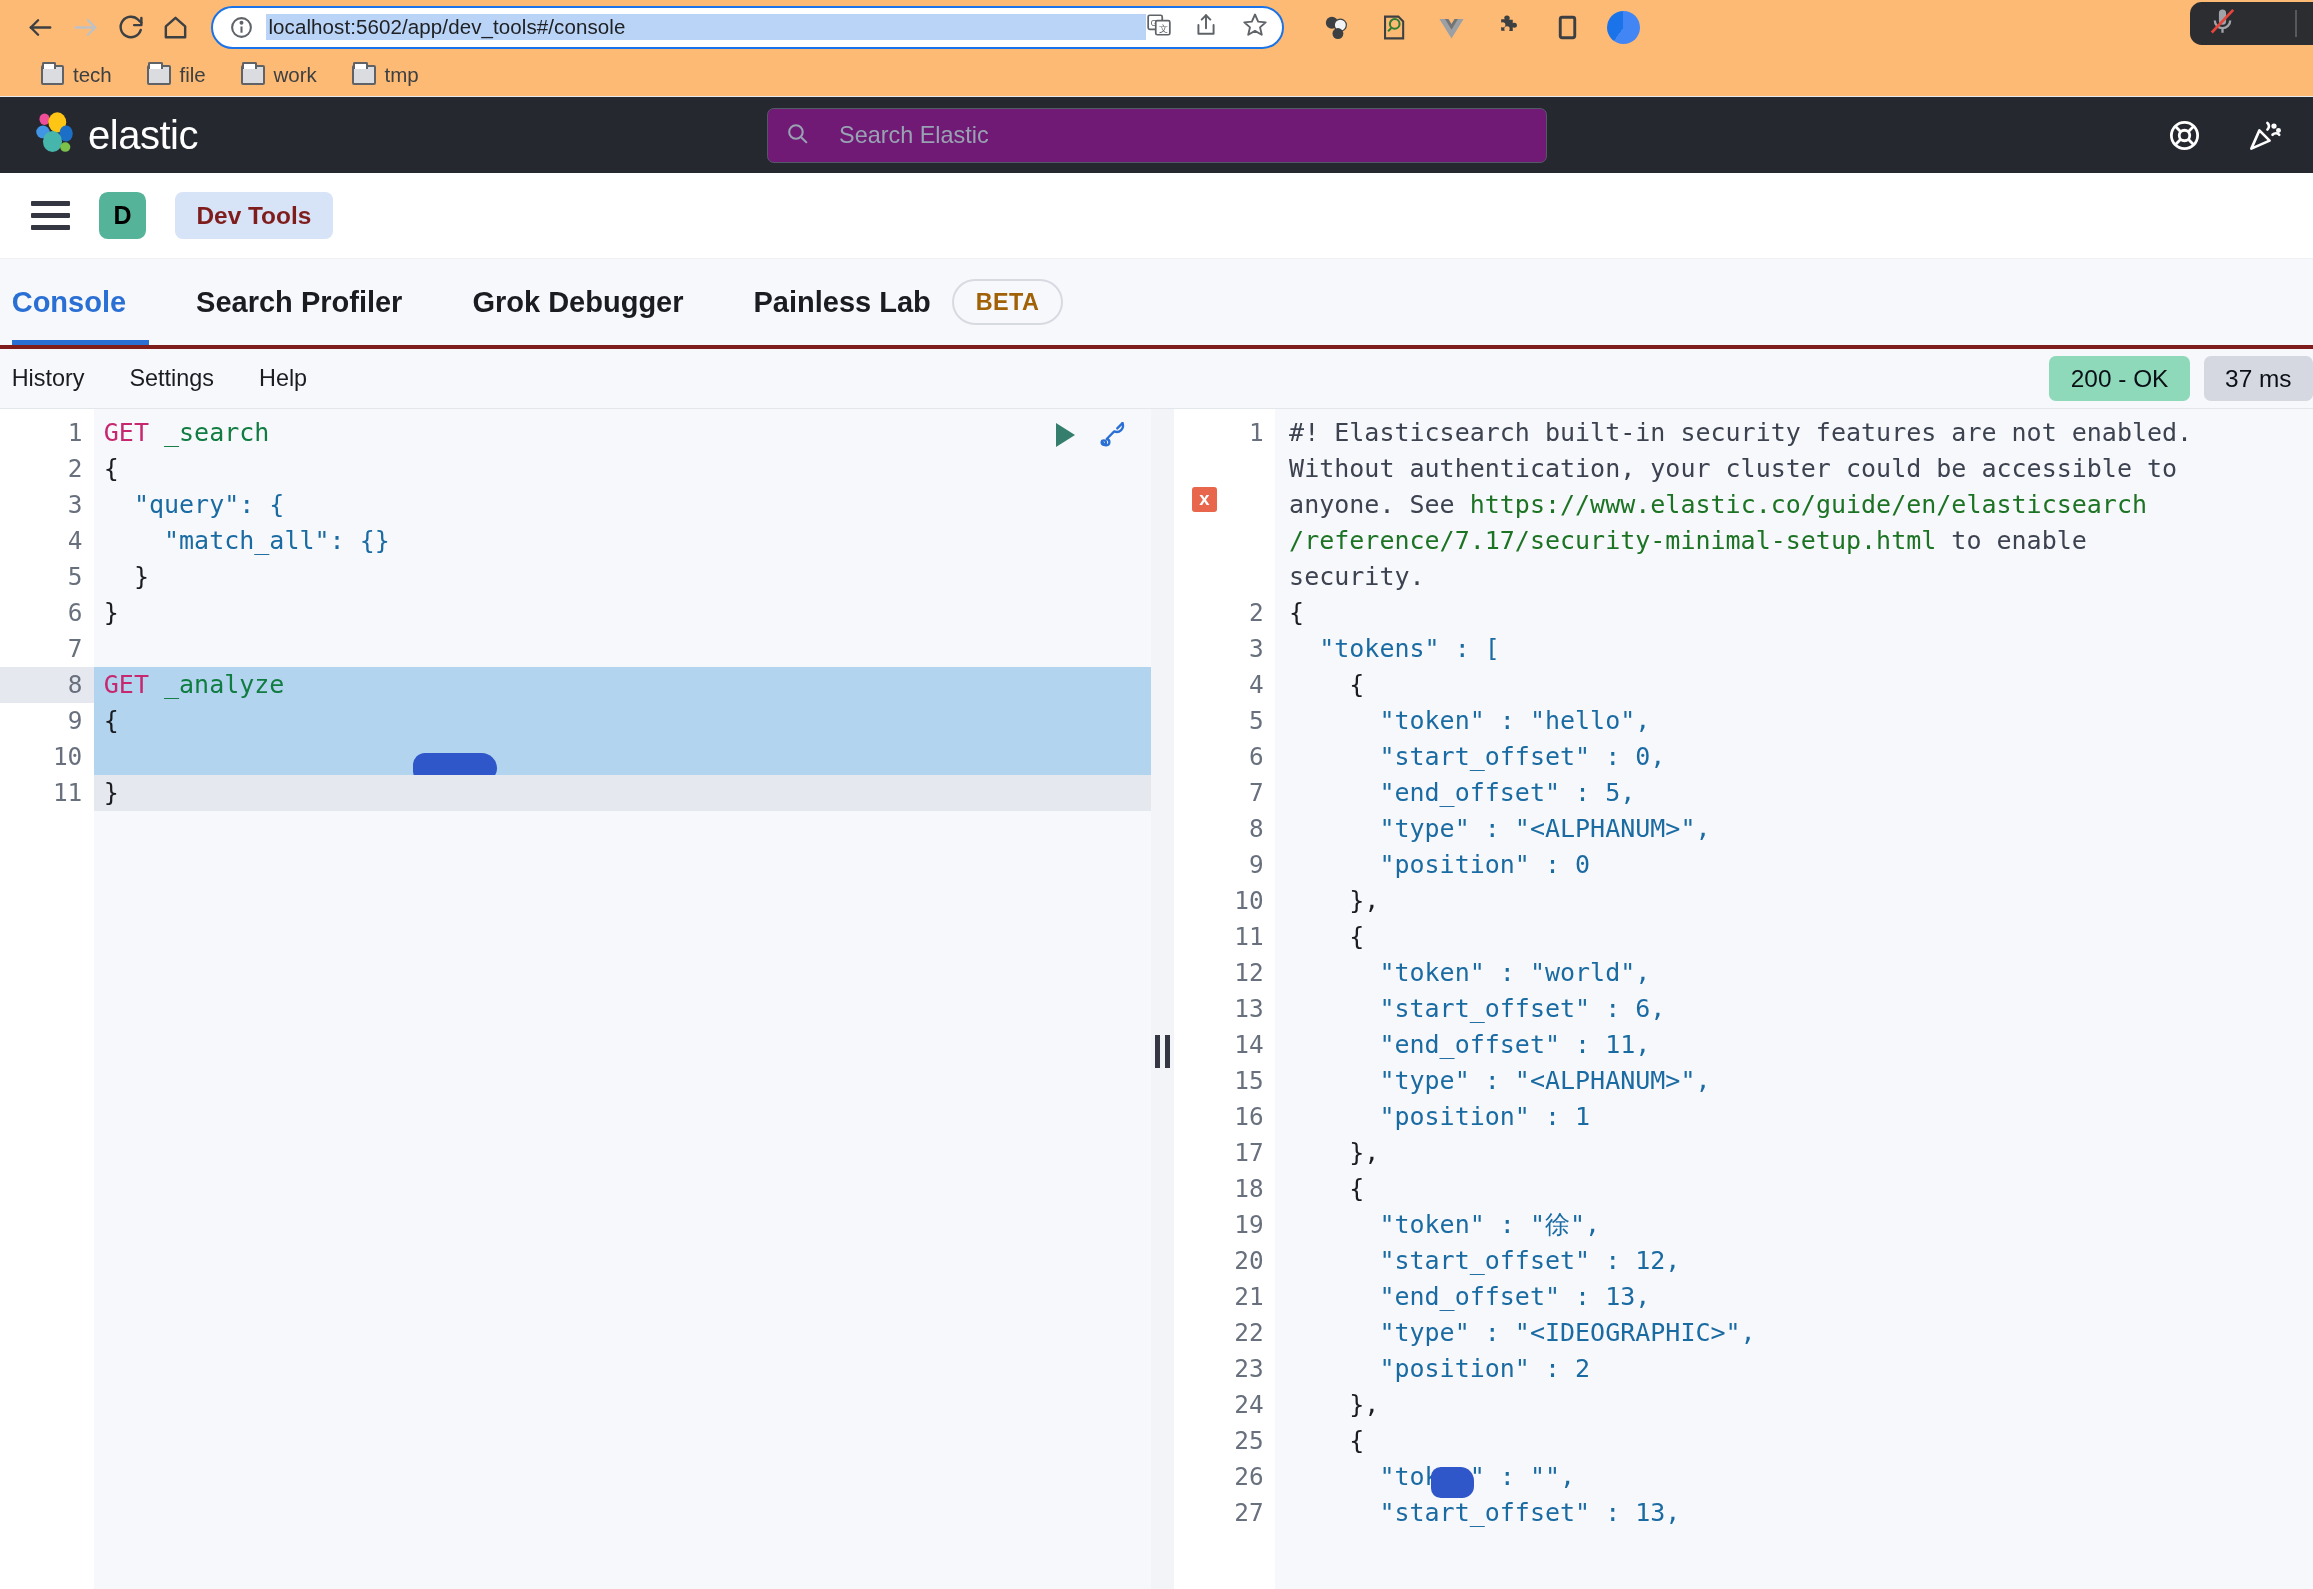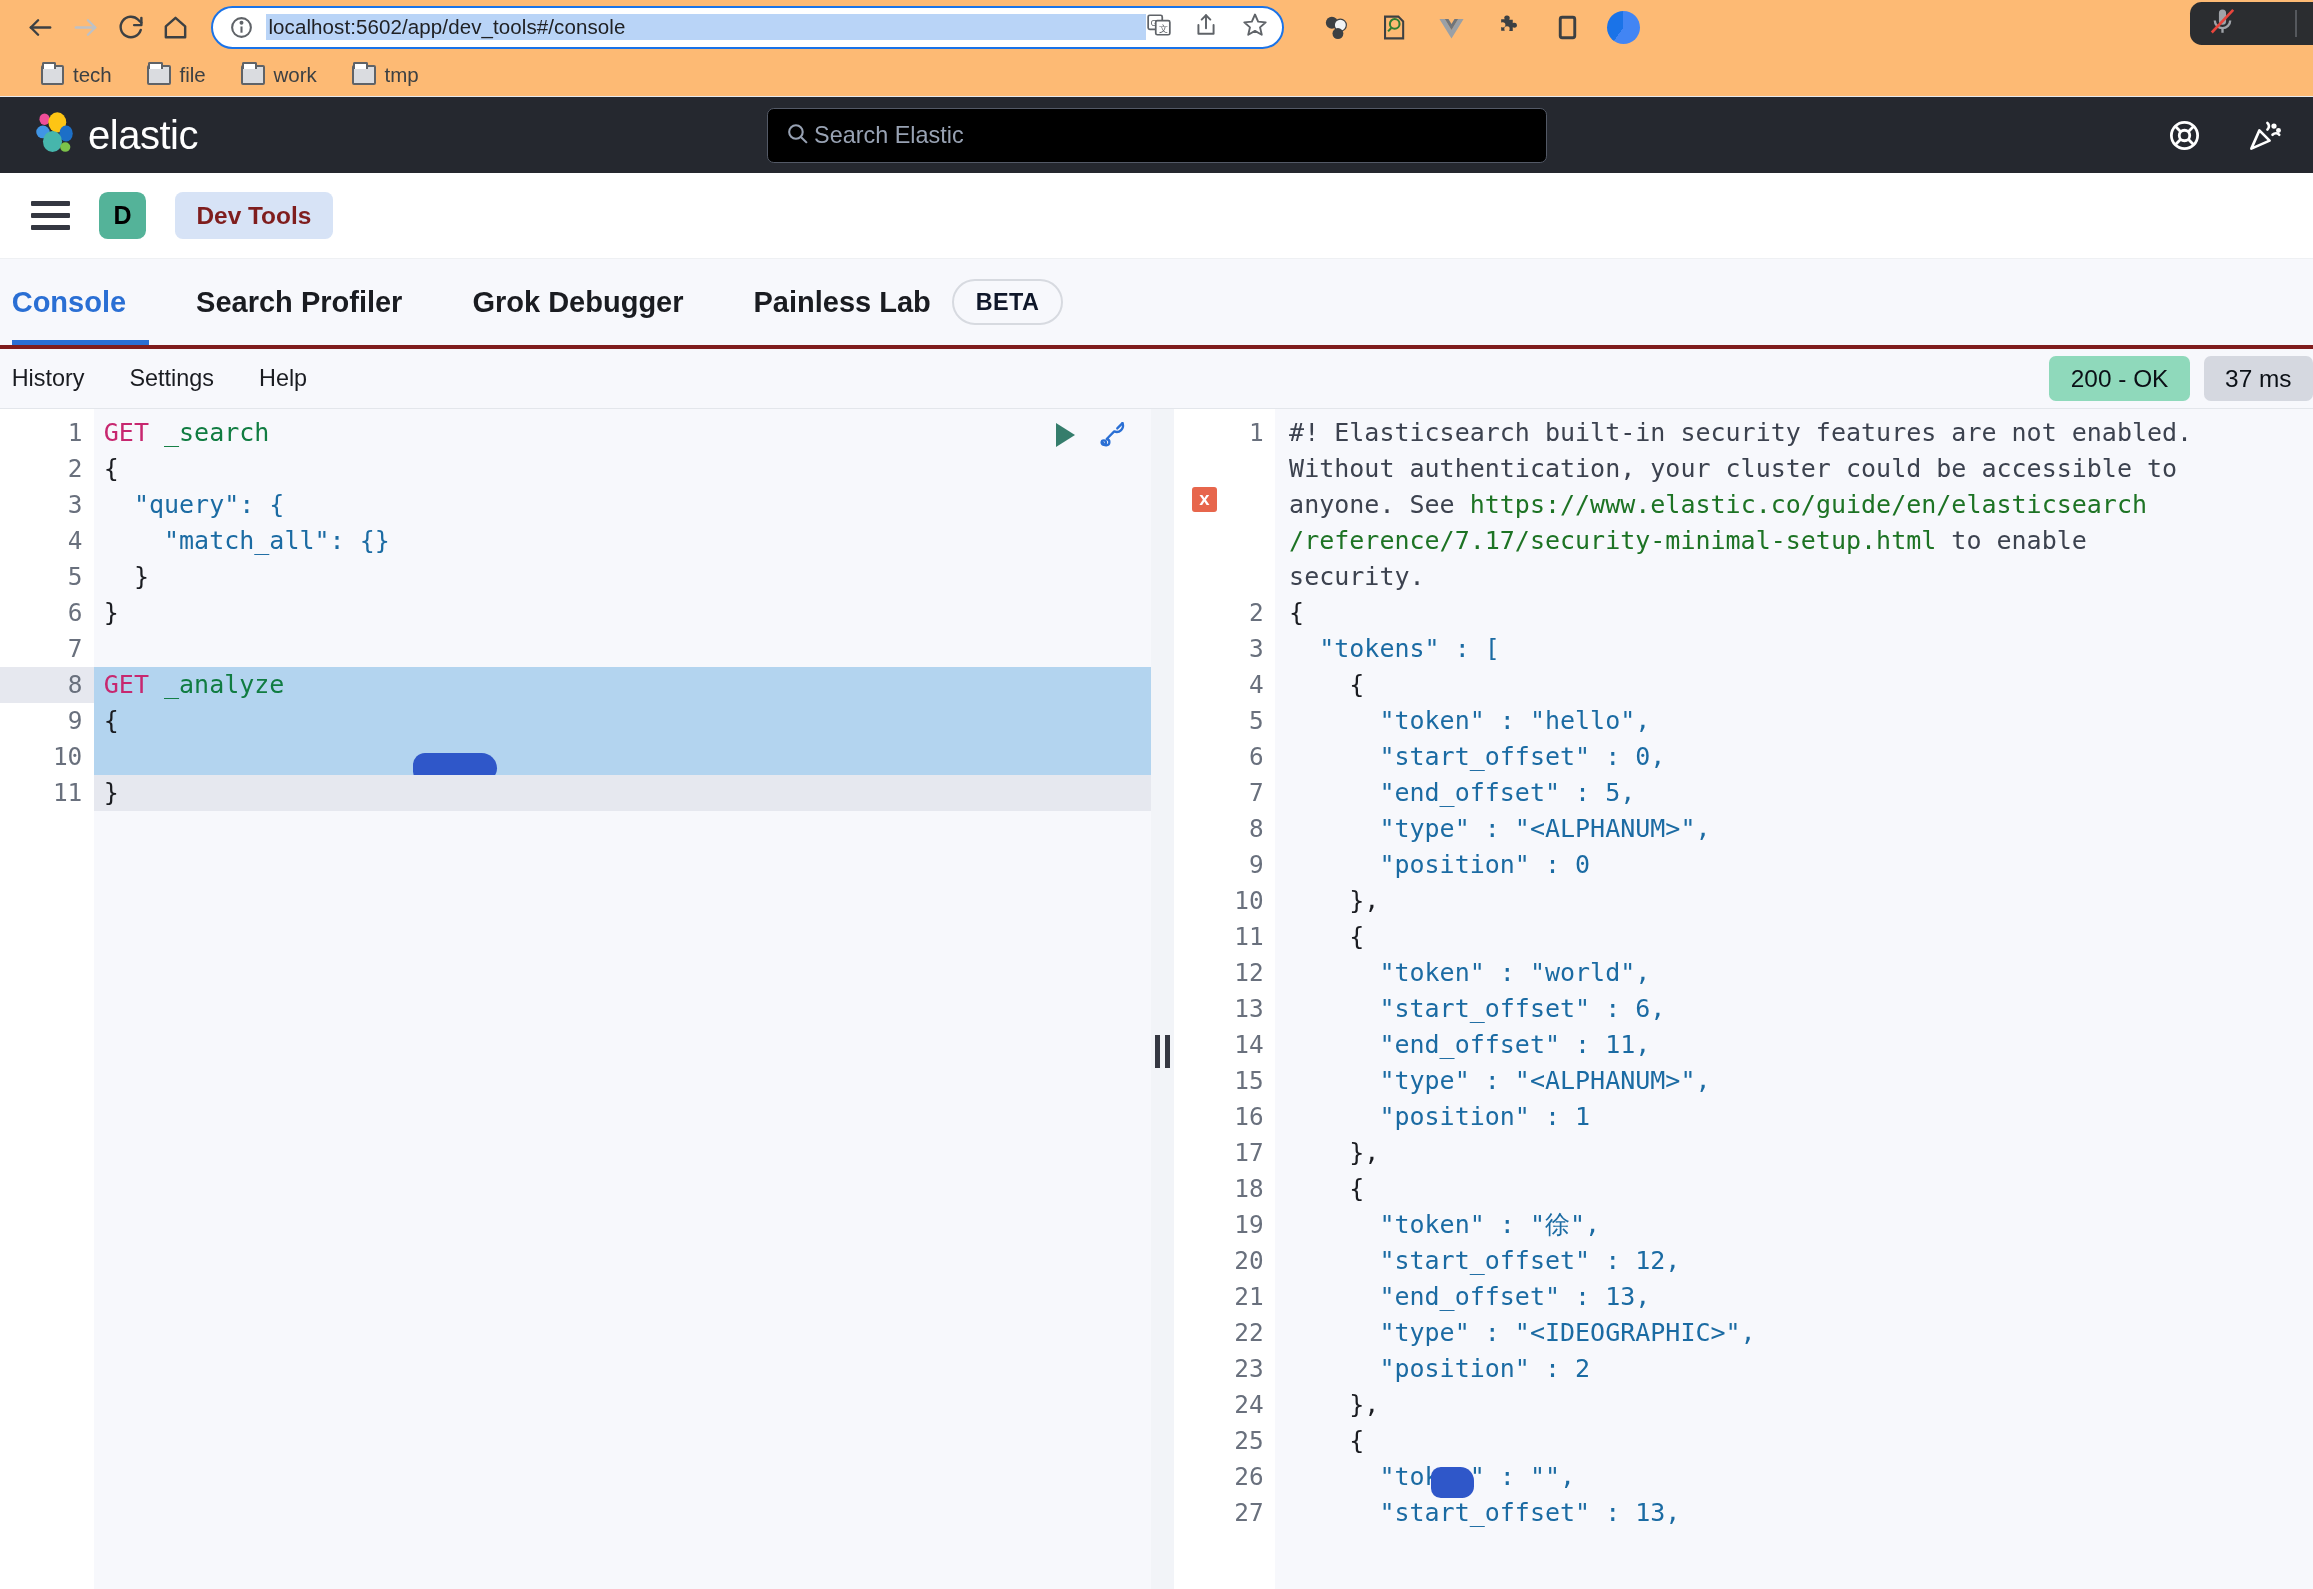--- a/index.html
+++ b/index.html
@@ -68,22 +68,22 @@
   
   .elastic-header {
     height: 76px; background: #25282f; display: flex; align-items: center;
     padding: 0 31px; position: relative;
   }
   .brand { display: flex; align-items: center; gap: 6px; }
   .brand-name { color: #fff; font-size: 40px; font-weight: 300; letter-spacing: -0.5px; }
   .global-search {
     position: absolute; left: 50%; transform: translateX(-50%);
     width: 780px; height: 55px; border: 1px solid #535966; border-radius: 6.8px;
-    display: flex; align-items: center; padding: 0 17.6px; gap: 4px;
-    background: #000000; cursor: text;
+    display: flex; align-items: center; padding: 0 17.6px; gap: 29px;
+    background: #701a75; cursor: text;
   }
   .global-search-text { color: #98a2b3; font-size: 23.4px; }
   .header-right { position: absolute; right: 31px; display: flex; align-items: center; gap: 45px; }
   .header-icon { cursor: pointer; display: flex; }
 
   
   .nav-row {
     height: 86px; background: #fff; display: flex; align-items: center;
     padding: 0 31px; gap: 29px; border-bottom: 1px solid #eef0f3;
   }
@@ -110,21 +110,21 @@
     cursor: pointer; position: relative;
   }
   .tab:first-child { padding-left: 11.7px; }
   .tab.active { color: #2a6fd4; }
   .tab.active::after {
     content: ""; position: absolute; left: 11.7px; right: 11.7px; bottom: 0;
     height: 4.9px; background: #2a6fd4;
   }
   .beta-badge {
     border: 2px solid #d7dae0; border-radius: 974px; padding: 7.8px 21.5px;
-    font-size: 23.4px; font-weight: 700; color: #0f172a; letter-spacing: 0.4px;
+    font-size: 23.4px; font-weight: 700; color: #a16207; letter-spacing: 0.4px;
   }
 
   
   .console-toolbar {
     height: 60px; background: #f7f8fc; display: flex; align-items: center;
     padding: 0 11.7px; gap: 45px; border-bottom: 1px solid #e3e6eb; position: relative;
   }
   .console-toolbar-item { font-size: 23.4px; font-weight: 400; color: #1a1c21; cursor: pointer; }
   .status-group { position: absolute; right: 0; display: flex; align-items: center; gap: 13.7px; }
   .status-badge {

